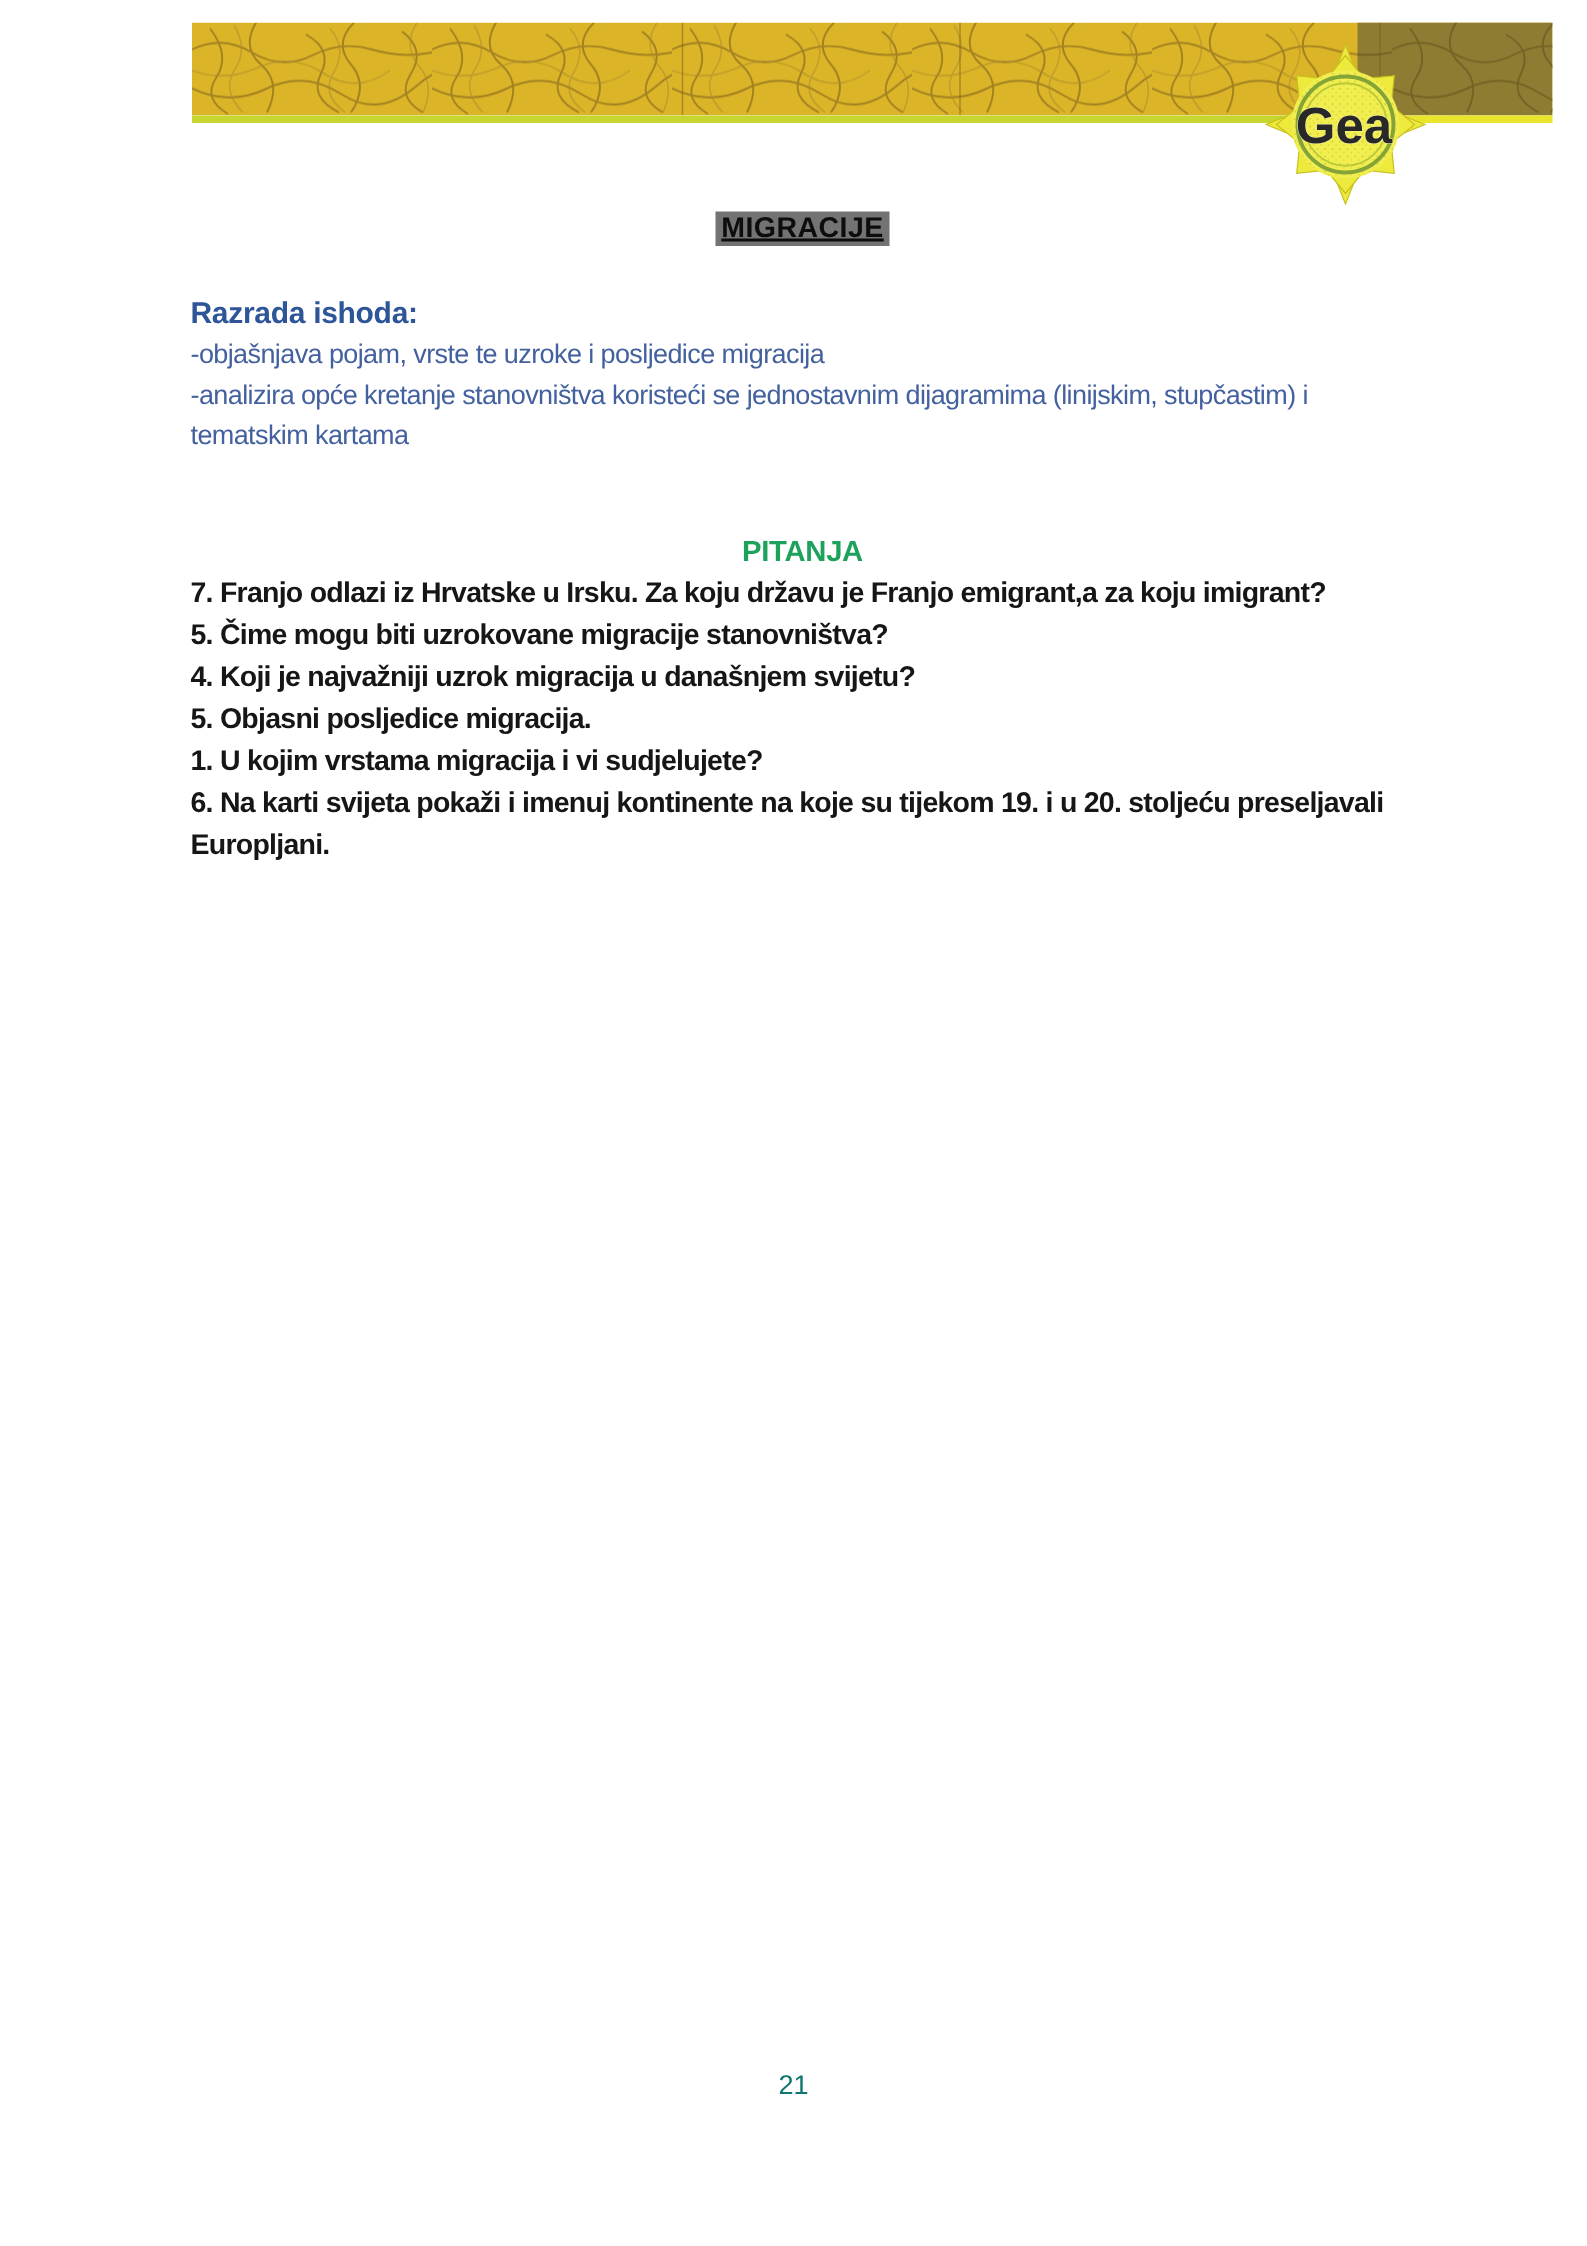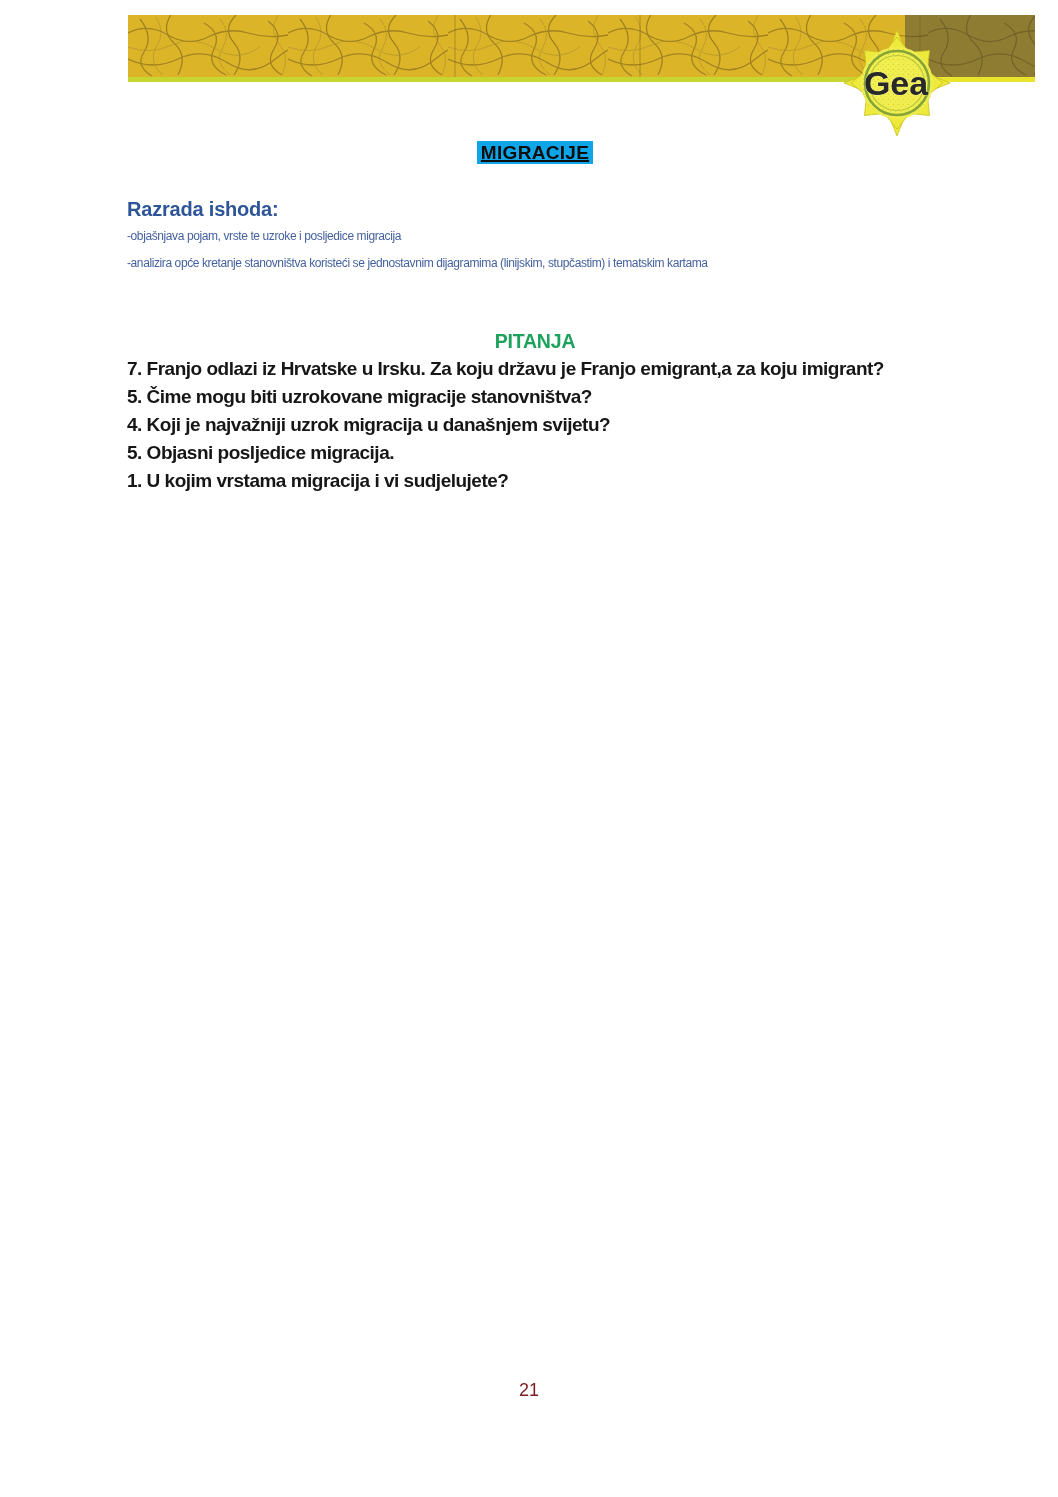--- a/index.html
+++ b/index.html
@@ -19,50 +19,50 @@
 
   
   .logo{position:absolute;left:842px;top:28px;width:110px;height:110px;}
   .logo svg{display:block;width:100%;height:100%;}
 
   
   .content{position:absolute;left:127px;top:141px;width:816px;}
 
   .title-row{text-align:center;}
   .doc-title{
-    display:inline-block;background:#0ea5e9;color:#0d0d0d;
+    display:inline-block;background:#737373;color:#0d0d0d;
     font-weight:bold;font-size:19px;line-height:23px;letter-spacing:0.3px;
     padding:0 4px;text-decoration:underline;text-decoration-thickness:2px;
   }
 
   .ishod{
     color:#e11b22;font-weight:bold;font-size:19.5px;line-height:22px;
     margin-top:10px;letter-spacing:-0.2px;
   }
 
   .razrada-heading{
     color:#2d5597;font-weight:bold;font-size:20px;line-height:27px;
     margin-top:32px;letter-spacing:-0.2px;
   }
   .razrada-line{
-    color:#44619f;font-size:12px;line-height:27px;letter-spacing:-0.4px;
+    color:#44619f;font-size:18px;line-height:27px;letter-spacing:-0.4px;
   }
 
   .pitanja-heading{
     color:#1ca25a;font-weight:bold;font-size:19.5px;line-height:28px;
     margin-top:50px;letter-spacing:-0.2px;text-align:center;
   }
   .question{
     color:#161616;font-weight:bold;font-size:19px;line-height:28px;
     letter-spacing:-0.5px;
   }
 
   .page-number{
     position:absolute;left:0;right:0;top:1380px;text-align:center;
-    font-size:18px;color:#7f1d1d;
+    font-size:18px;color:#0f766e;
   }
 </style>
 </head>
 <body>
 
 <div class="page">
 
   <div class="banner">
     <svg viewBox="0 0 907 62" preserveAspectRatio="none">
       <defs>
@@ -140,17 +140,18 @@
     <div class="razrada-heading">Razrada ishoda:</div>
     <div class="razrada-line">-objašnjava pojam, vrste te uzroke i posljedice migracija</div>
     <div class="razrada-line">-analizira opće kretanje stanovništva koristeći se jednostavnim dijagramima (linijskim, stupčastim) i tematskim kartama</div>
 
     <div class="pitanja-heading">PITANJA</div>
     <div class="question">7. Franjo odlazi iz Hrvatske u Irsku. Za koju državu je Franjo emigrant,a za koju imigrant?</div>
     <div class="question">5. Čime mogu biti uzrokovane migracije stanovništva?</div>
     <div class="question">4. Koji je najvažniji uzrok migracija u današnjem svijetu?</div>
     <div class="question">5. Objasni posljedice migracija.</div>
     <div class="question">1. U kojim vrstama migracija i vi sudjelujete?</div>
+    <div class="question">6. Na karti svijeta pokaži i imenuj kontinente na koje su tijekom 19. i u 20. stoljeću preseljavali Europljani.</div>
   </div>
 
   <div class="page-number">21</div>
 
 </div>
 
 </body></html>

